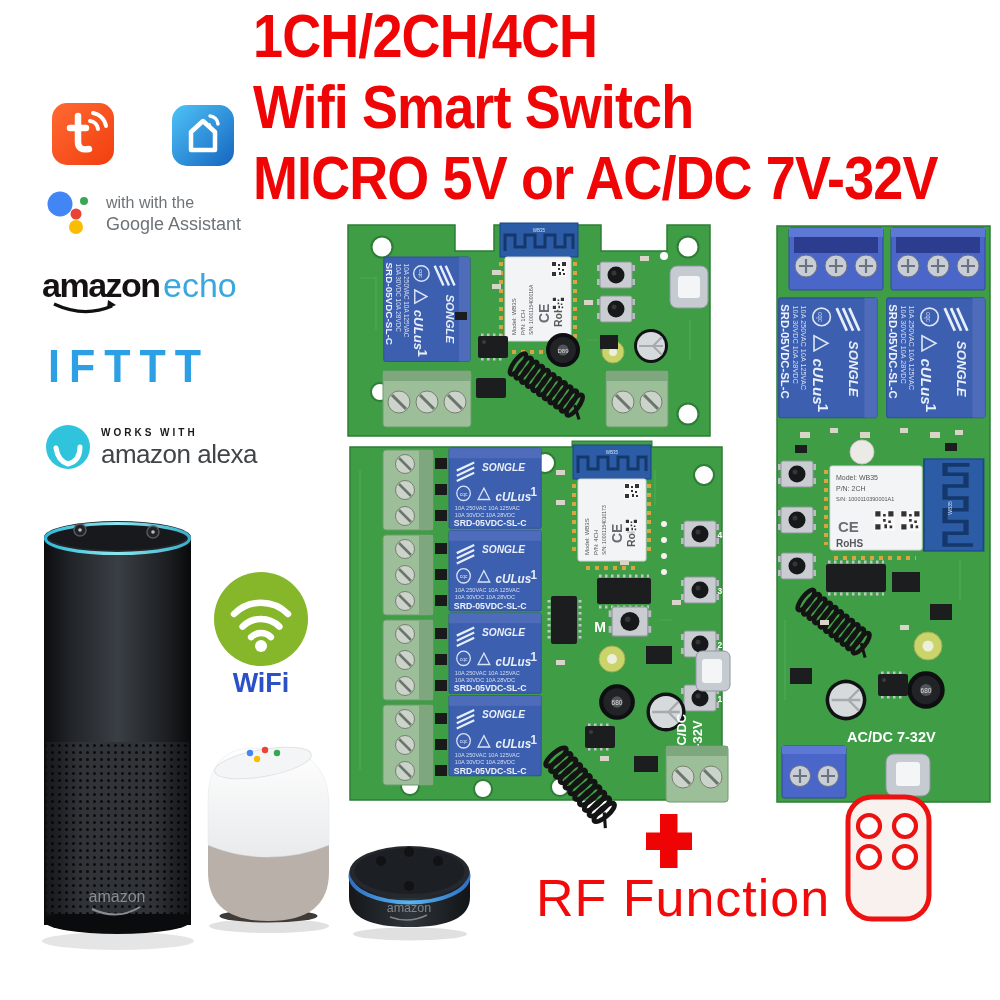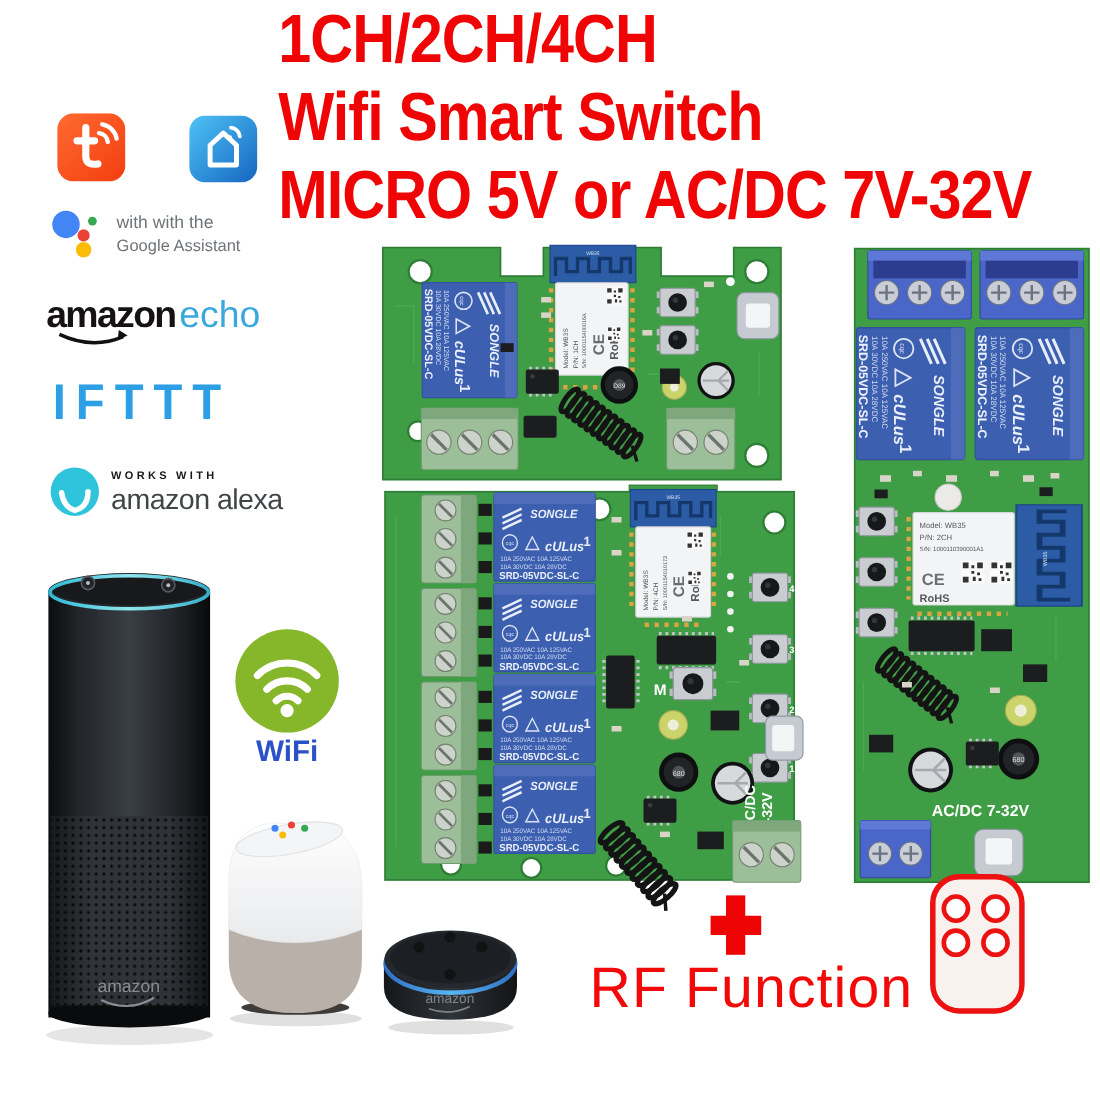--- a/index.html
+++ b/index.html
@@ -5,21 +5,21 @@
   html,body{margin:0;padding:0;background:#fff;}
   .canvas{position:relative;width:1000px;height:1000px;background:#fff;overflow:hidden;
           font-family:"Liberation Sans",sans-serif;}
   .abs{position:absolute;}
   .title{left:253px;top:0;color:#EF0505;font-weight:bold;transform:scaleX(.87);
          transform-origin:0 0;letter-spacing:-1px;}
   .title div{font-size:62px;line-height:71px;white-space:nowrap;}
   .g-lockup{left:44px;top:190px;display:flex;align-items:center;gap:10px;}
   .g-text{color:#6E7378;}
   .g-text .l1{font-size:16px;line-height:20px;}
-  .g-text .l2{font-size:15px;line-height:22px;}
+  .g-text .l2{font-size:18px;line-height:22px;}
   .ifttt{left:48px;top:341px;color:#2D9FE4;font-size:43px;font-weight:800;
          letter-spacing:9px;transform:scaleY(1.06);transform-origin:0 0;white-space:nowrap;}
   .alexa-row{left:45px;top:424px;display:flex;align-items:center;gap:10px;}
   .alexa-text .l1{font-size:10px;letter-spacing:3px;color:#17181A;font-weight:600;line-height:13px;}
   .alexa-text .l2{font-size:26px;color:#404547;line-height:30px;letter-spacing:-.5px;}
   .rf-label{left:536px;top:868px;color:#F20A0A;font-size:52px;letter-spacing:1px;white-space:nowrap;}
   svg text{font-family:"Liberation Sans",sans-serif;}
   .hole{fill:#fff;stroke:#2E7D36;stroke-width:2;}
   .pads{stroke:#D9A441;stroke-width:4;stroke-dasharray:4 5;fill:none;}
   .pin-dash{stroke:#C2C6CA;stroke-width:3;stroke-dasharray:2.5 3.5;fill:none;}

